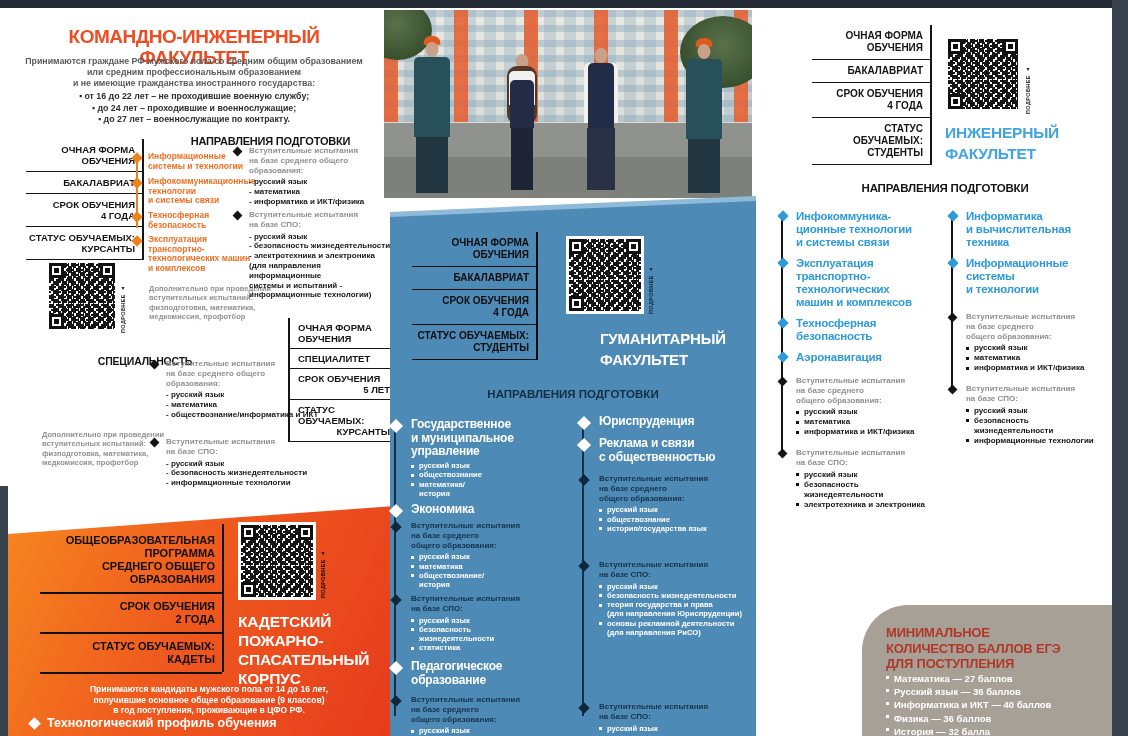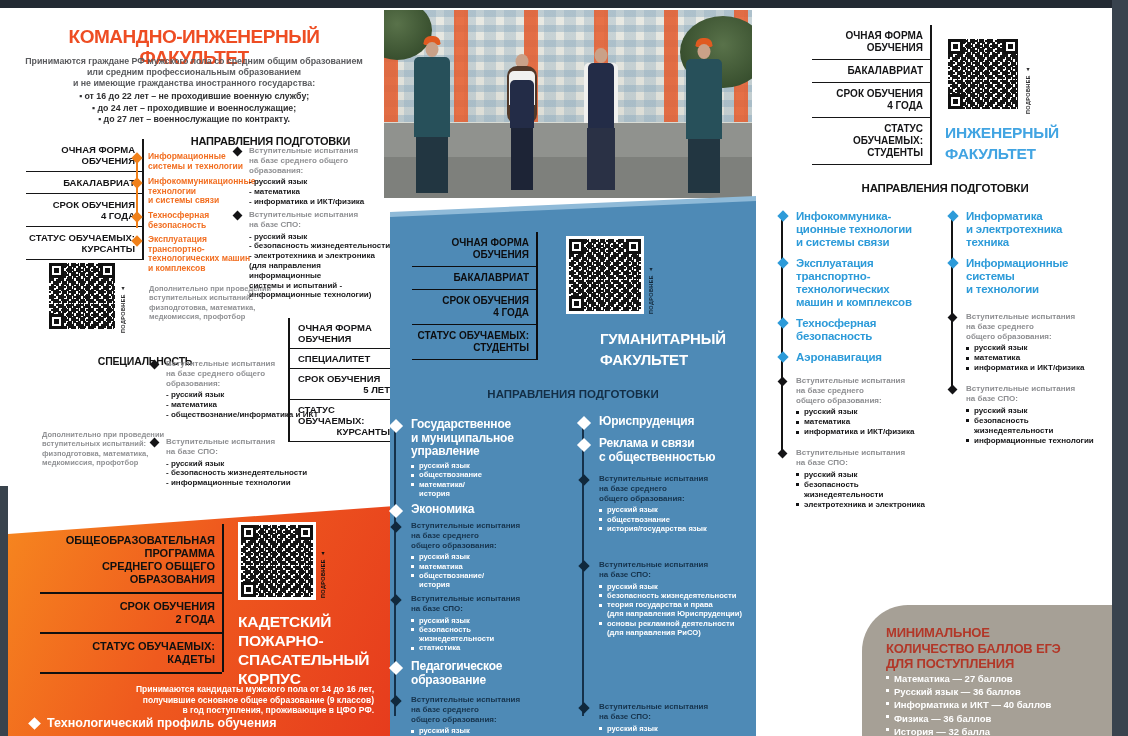--- a/index.html
+++ b/index.html
@@ -74,21 +74,21 @@
   .qr .tl { left:3px; top:3px; } .qr .tr { right:3px; top:3px; } .qr .bl { left:3px; bottom:3px; }
   .vlabel { position:absolute; writing-mode:vertical-rl; transform:rotate(180deg); font-weight:bold; font-size:5.5px; letter-spacing:.4px; color:#2f2f31; }
 
   
   .cadet { left:8px; top:504px; width:387px; height:232px;
     background:linear-gradient(115deg,#f6871f 0%,#ef5a1e 45%,#e63b1d 100%);
     clip-path:polygon(0 30px,100% 2px,100% 100%,0 100%); }
   .cib .li { white-space:pre-line; text-align:right; font-weight:bold; font-size:11px; line-height:13px; color:#101010; border-bottom:2px solid #101010; padding:6px 7px 6px 0; }
   .cvline { position:absolute; width:2px; background:#101010; }
   .ctitle { position:absolute; white-space:pre-line; font-weight:bold; font-size:15.5px; line-height:19px; color:#ffffff; letter-spacing:-0.2px; }
-  .cnote { position:absolute; white-space:pre-line; text-align:right; font-weight:bold; font-size:8.5px; line-height:10.5px; color:#ffffff; }
+  .cnote { position:absolute; white-space:pre-line; text-align:center; font-weight:bold; font-size:8.5px; line-height:10.5px; color:#ffffff; }
   .cbullet { position:absolute; font-weight:bold; font-size:12.5px; color:#ffffff; padding-left:17px; }
   .cbullet .dmd { width:9px; height:9px; background:#fff; left:0; top:3px; }
 
   
   .bluehl { left:390px; top:196px; width:366px; height:540px; background:#8fbad8; clip-path:polygon(0 16px,100% 0,100% 100%,0 100%); }
   .bluepanel { left:390px; top:196px; width:366px; height:540px; background:#4e8ab6; clip-path:polygon(0 21px,100% 5px,100% 100%,0 100%); }
   .mib { border-right:2px solid #0d0d0f; }
   .mib .li { border-bottom:1.8px solid #0d0d0f; color:#0d0d0f; }
   .mfac { position:absolute; white-space:pre-line; font-weight:bold; font-size:15px; line-height:21px; color:#ffffff; letter-spacing:-0.2px; }
   .mhead { position:absolute; font-weight:bold; font-size:11.5px; color:#132e46; text-align:center; }
@@ -492,21 +492,21 @@
           <div class="li">безопасность
 жизнедеятельности</div>
           <div class="li">электротехника и электроника</div>
         </div>
     </div>
 
     <div class="abs rail" style="left:951px;top:218px;height:172px;background:#141414;"></div>
     <div class="prog rprog" style="left:948px;top:210px;width:160px;">
         <span class="dmd bu"></span>
         <span class="pt">Информатика
-и электротехника
+и вычислительная
 техника</span>
       </div>
     <div class="prog rprog" style="left:948px;top:257px;width:160px;">
         <span class="dmd bu"></span>
         <span class="pt">Информационные
 системы
 и технологии</span>
       </div>
     <div class="exam rex" style="left:948px;top:312px;width:162px;">
       <span class="dmd bd"></span>

